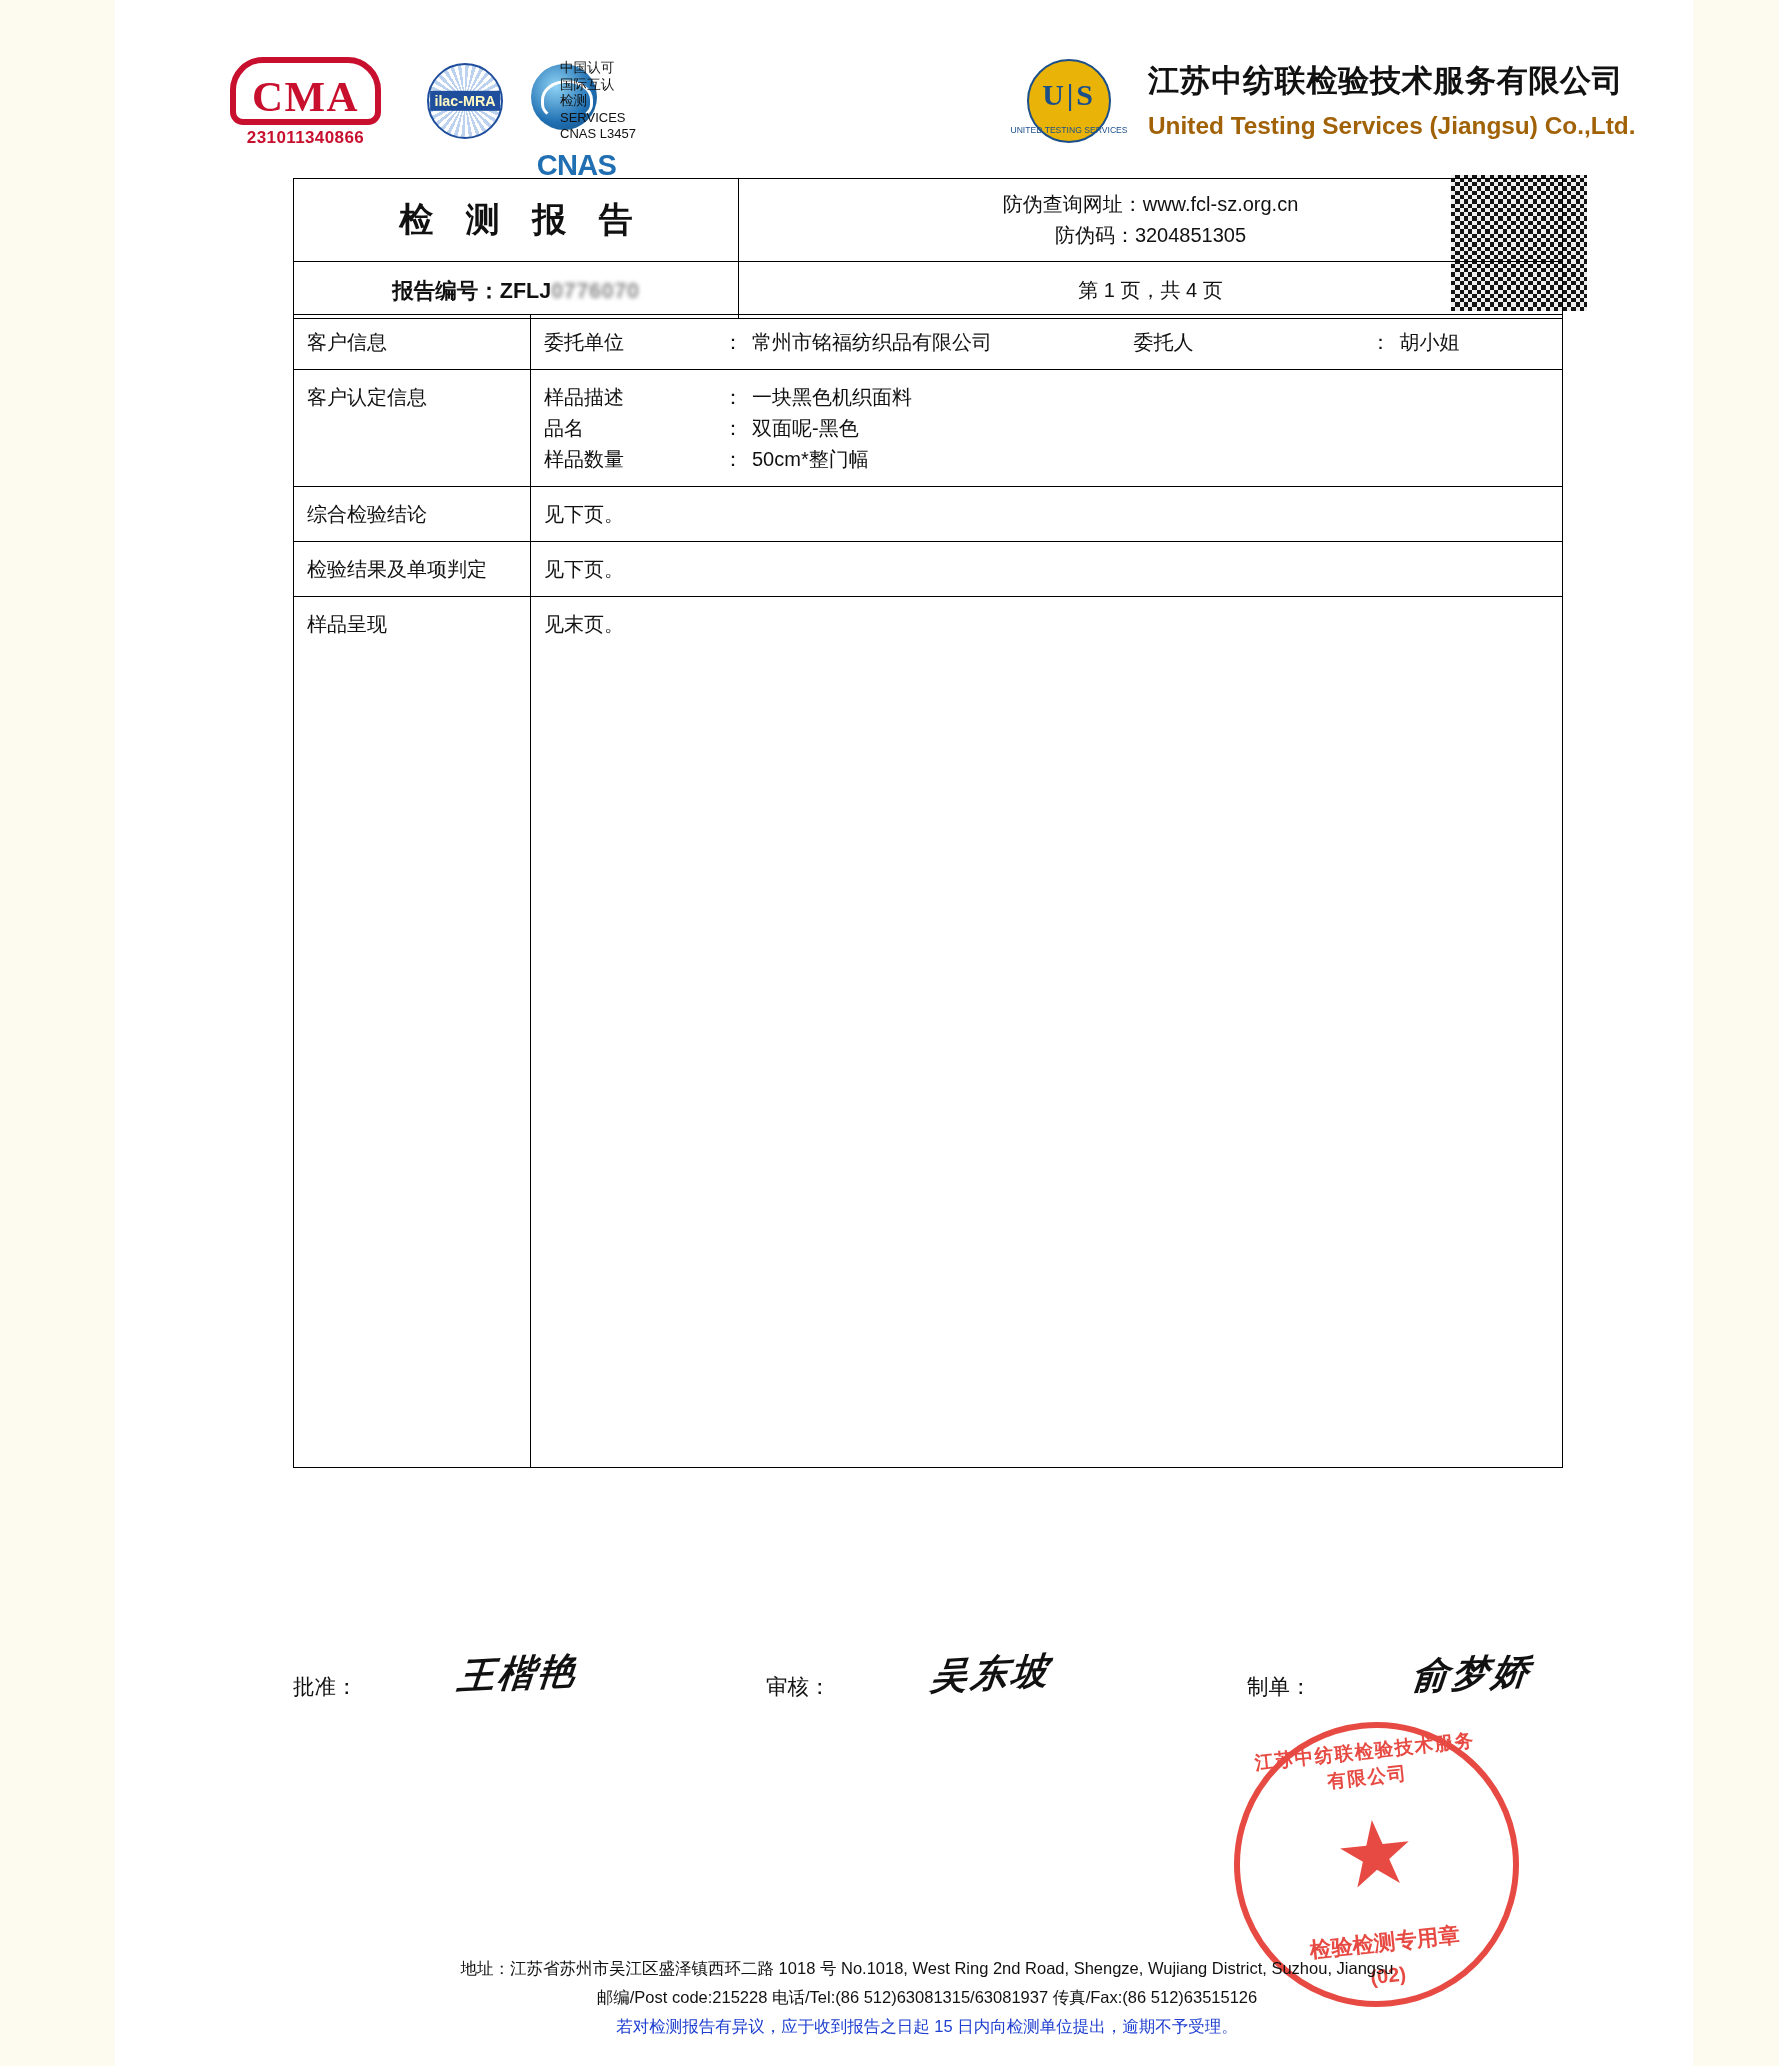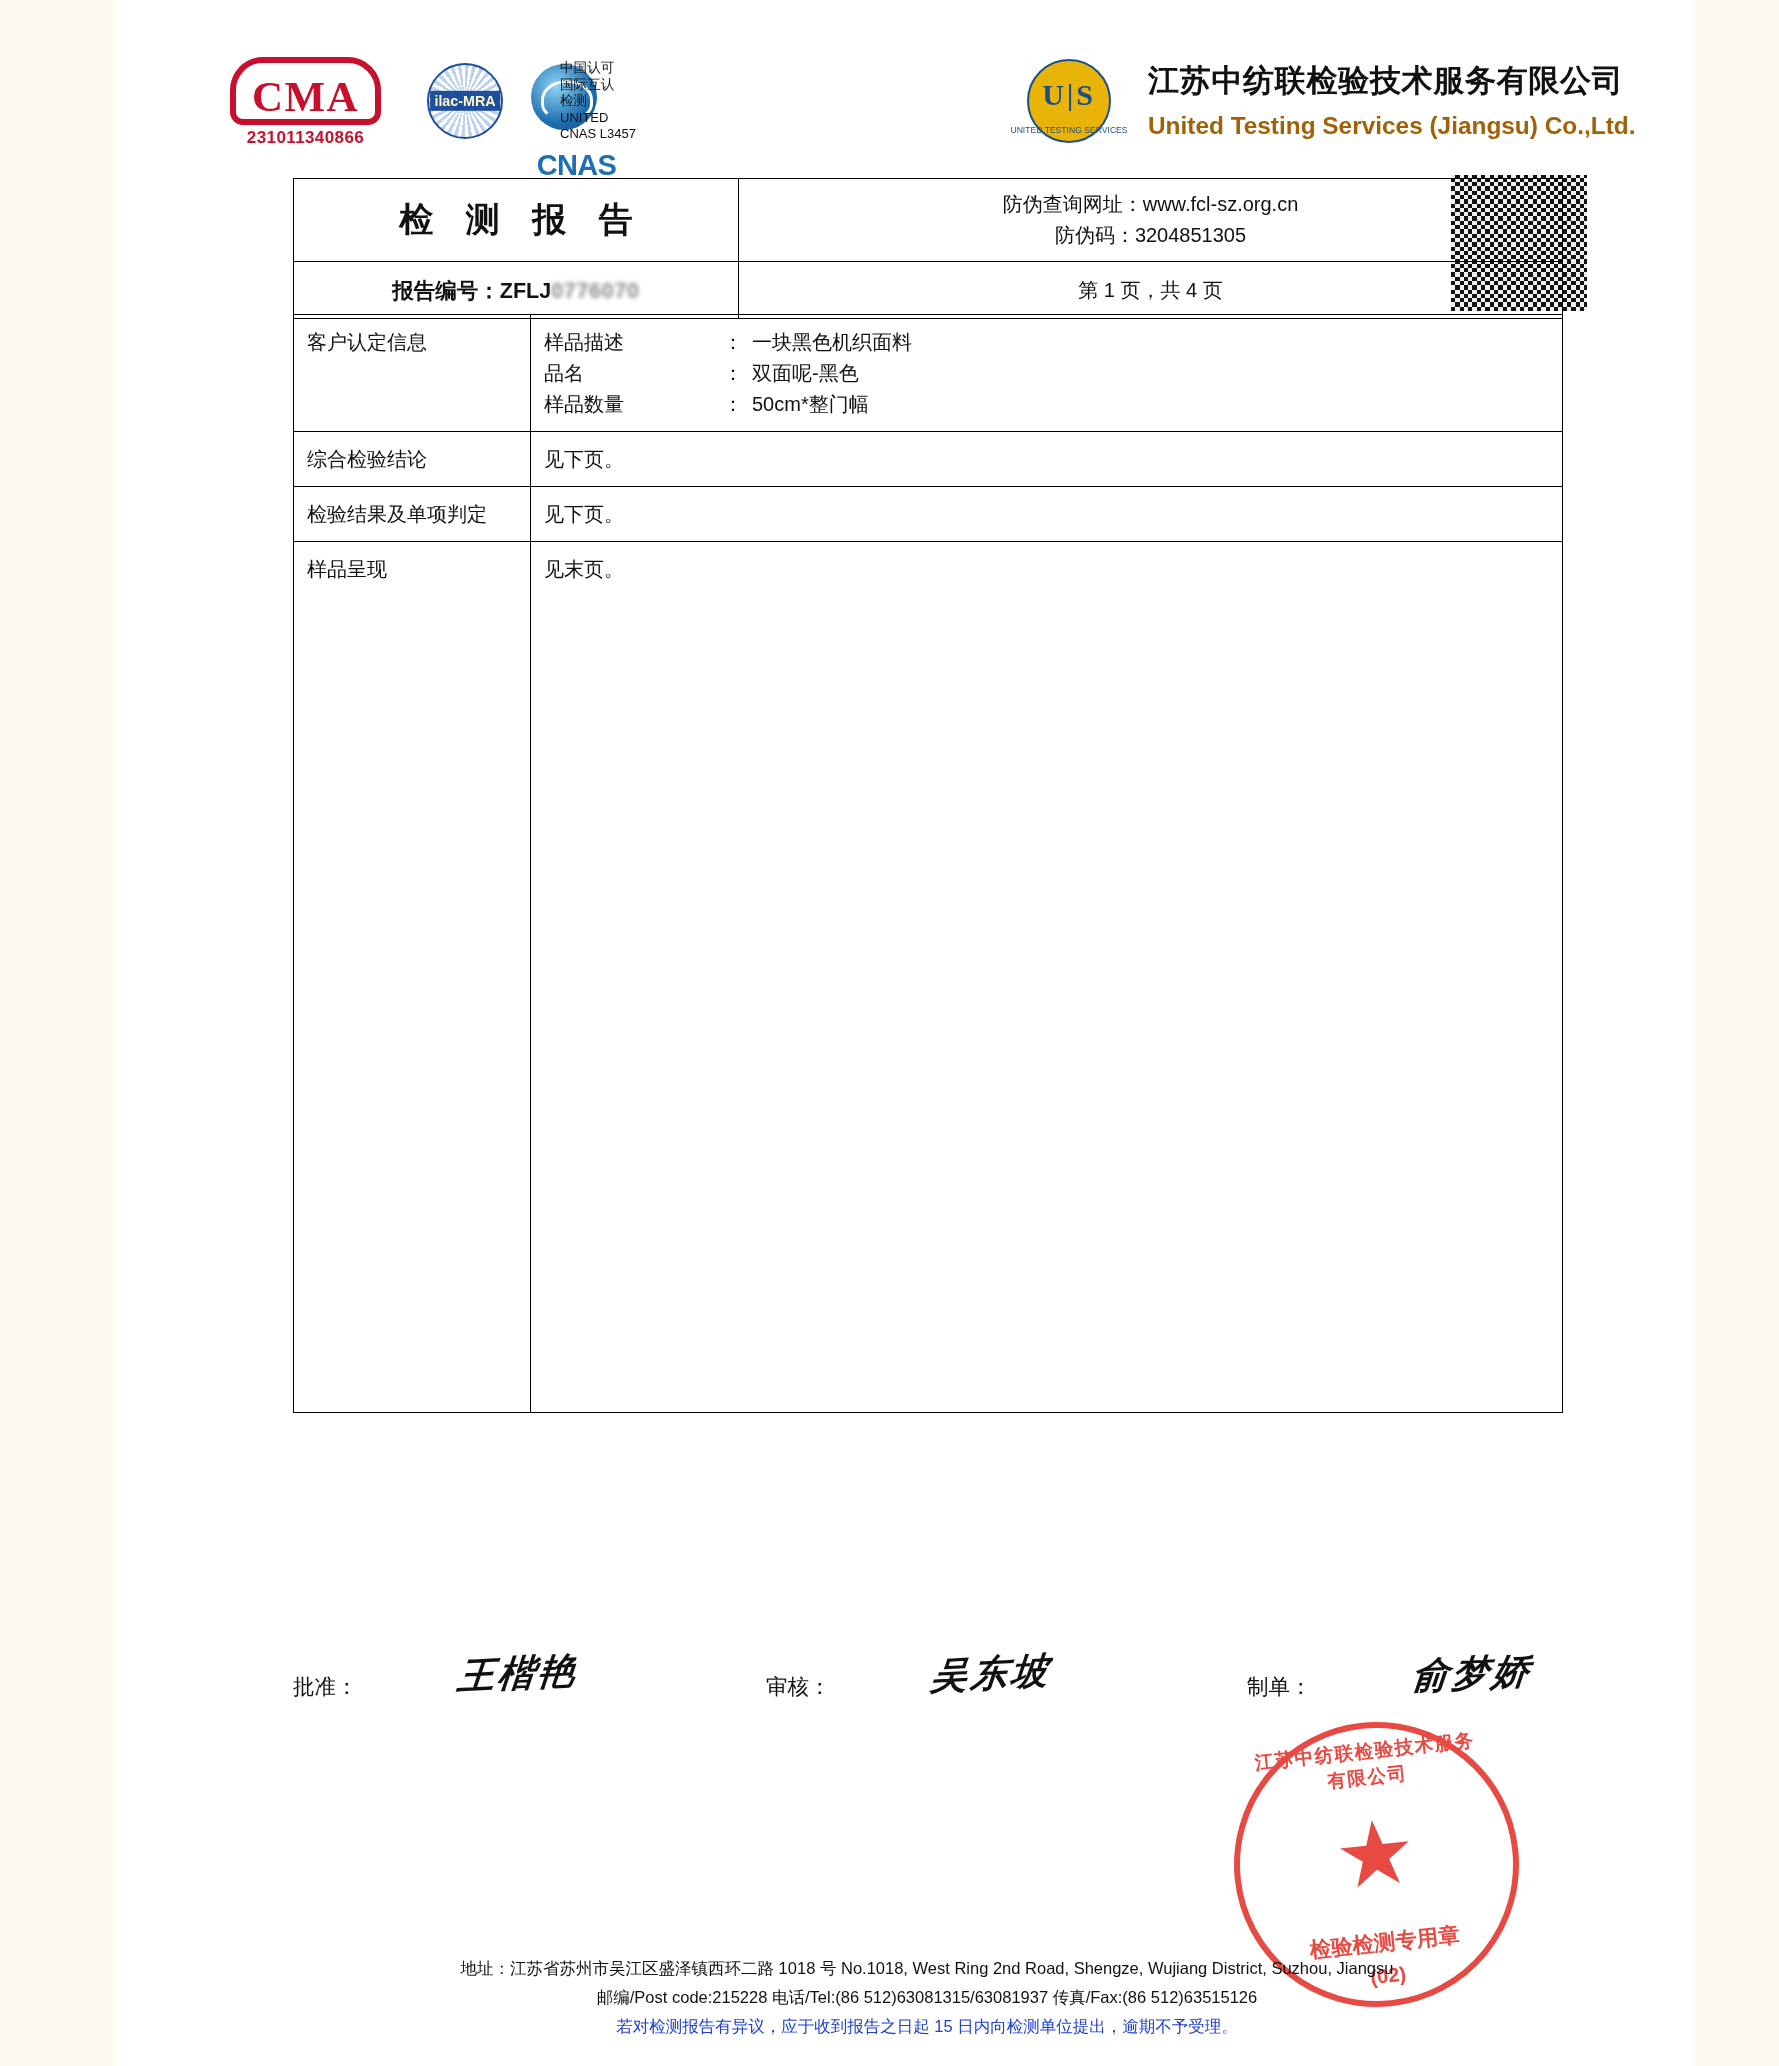--- a/index.html
+++ b/index.html
@@ -358,21 +358,21 @@
     </div>
 
     <div class="cnas">
       <div class="cnas-badge"></div>
       <div class="cnas-text">CNAS</div>
     </div>
     <div class="cnas-side">
       <div>中国认可</div>
       <div>国际互认</div>
       <div>检测</div>
-      <div class="en">UNITED</div>
+      <div class="en">SERVICES</div>
       <div class="en">CNAS L3457</div>
     </div>
 
     <div class="uts">
       <div class="uts-circle">
         <div class="uts-letters">U|S</div>
         <div class="uts-sub">UNITED TESTING SERVICES</div>
       </div>
     </div>
 
@@ -409,20 +409,33 @@
       </tr>
     </tbody>
   </table>
 
   <table class="tbl2">
     <colgroup>
         <col style="width:237px">
         <col style="width:1032px">
       </colgroup>
     <tbody>
+      <tr>
+        <td class="lbl">客户信息</td>
+        <td>
+          <div class="person-row">
+            <div class="p1">
+              <span style="display:inline-block;width:179px">委托单位</span><span style="display:inline-block;width:29px">：</span><span>常州市铭福纺织品有限公司</span>
+            </div>
+            <div class="p2">委托人</div>
+            <div class="p3">：</div>
+            <div class="p4">胡小姐</div>
+          </div>
+        </td>
+      </tr>
 
       <tr>
         <td class="lbl">客户认定信息</td>
         <td>
           <div class="kv">
             <span class="k">样品描述</span>
             <span class="c">：</span>
             <span class="v">一块黑色机织面料</span>
           </div>
           <div class="kv">

